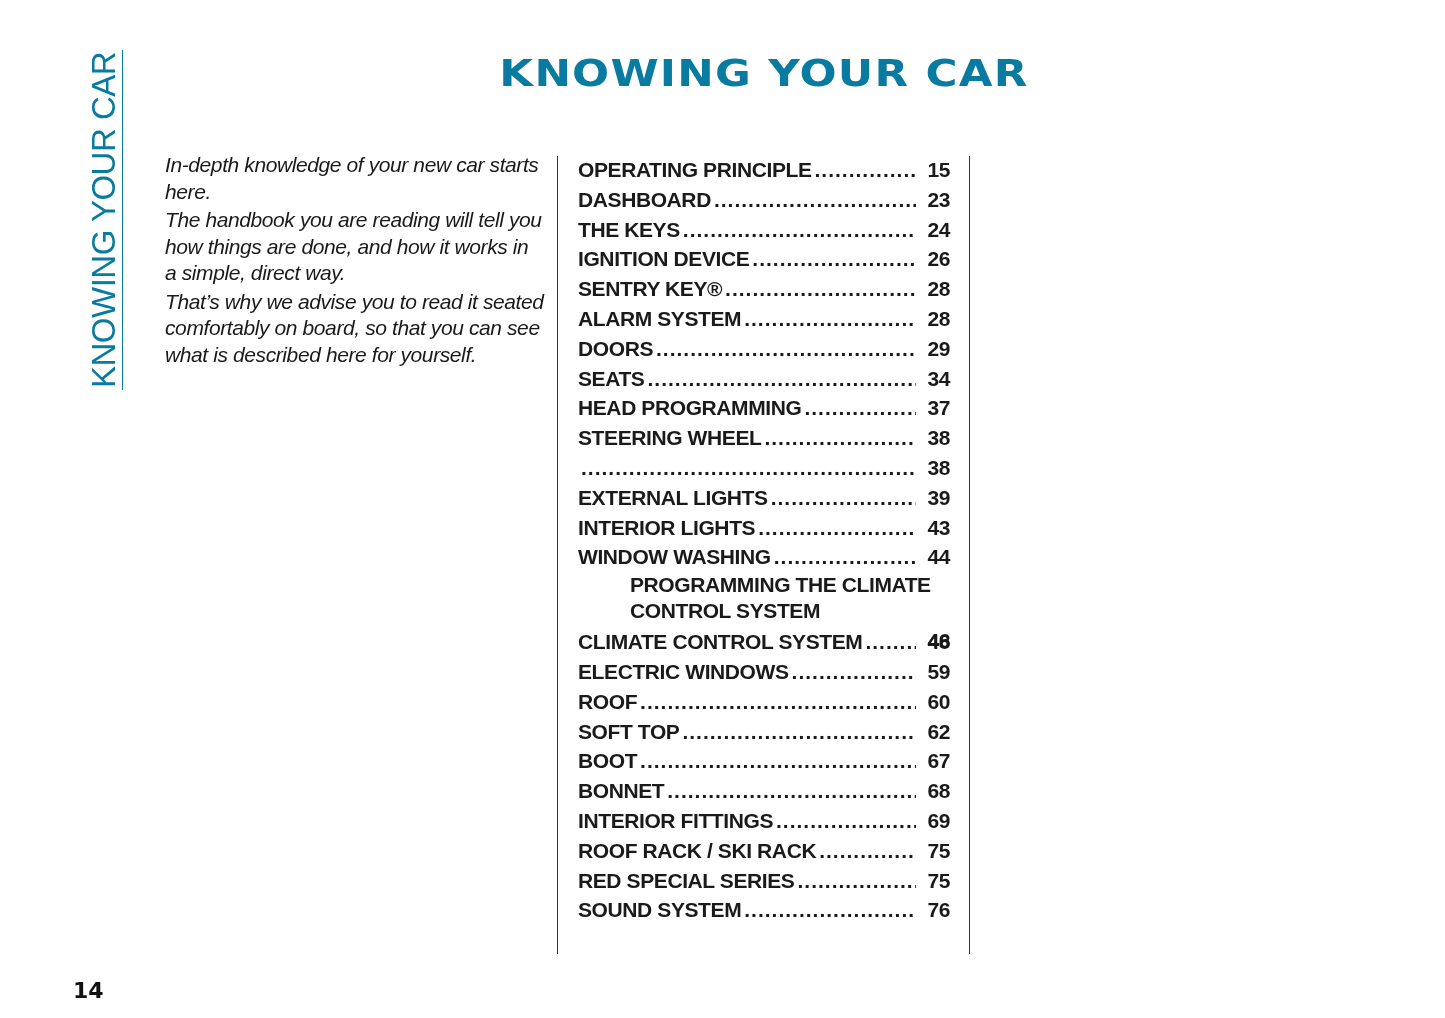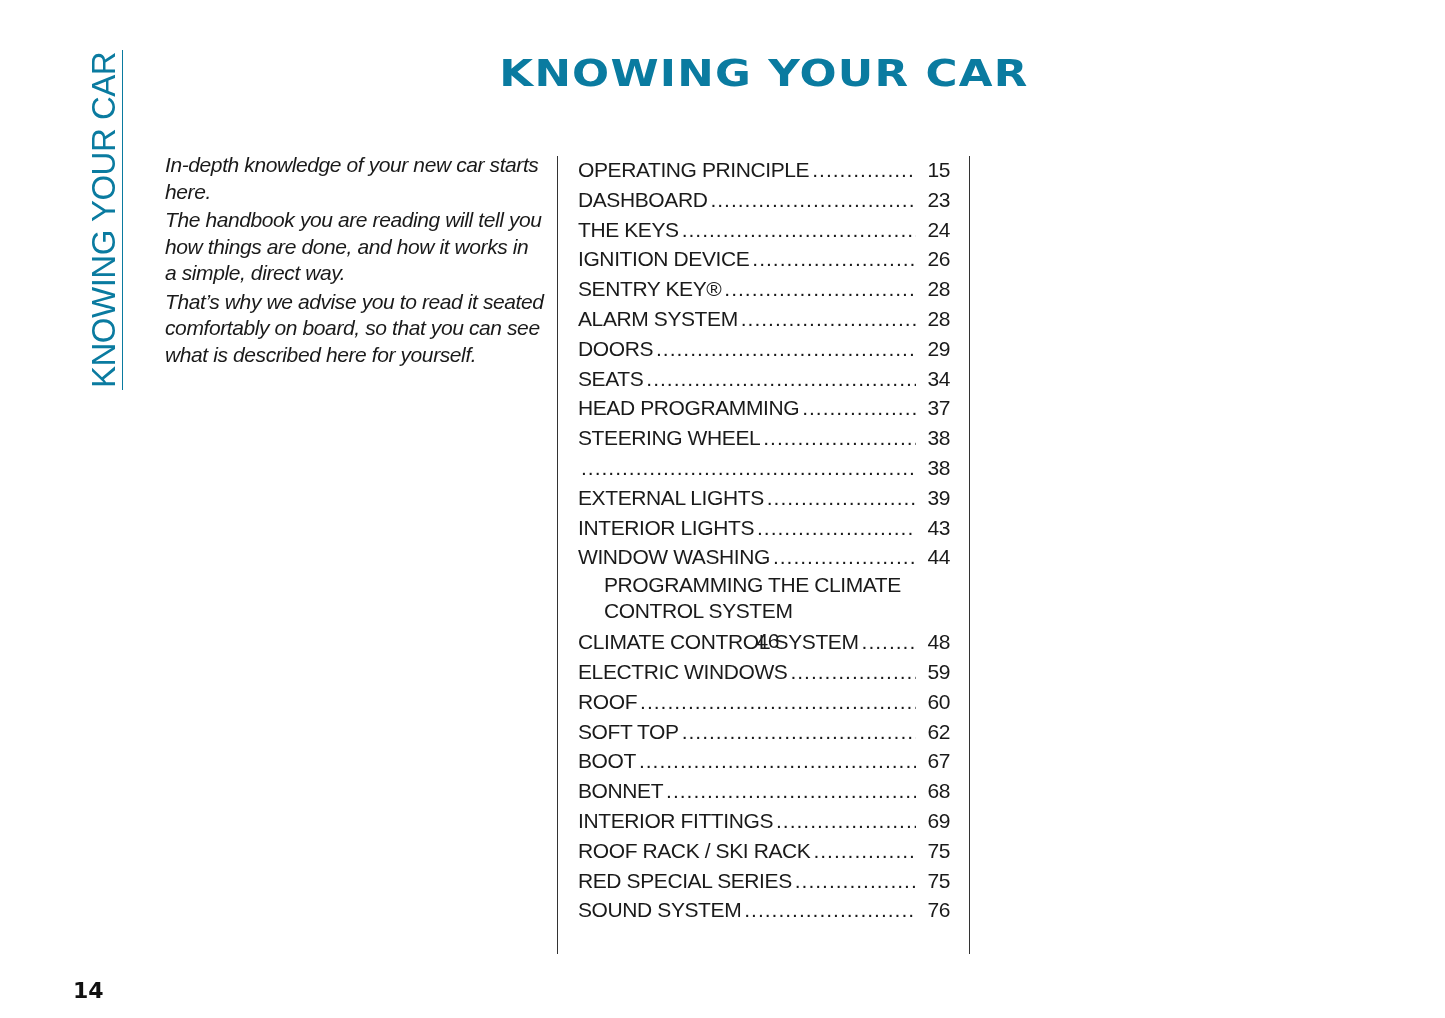--- a/index.html
+++ b/index.html
@@ -22,21 +22,21 @@
     position: absolute; left: 122px; top: 50px; width: 1px; height: 340px; background: #0a7ba0;
   }
   .intro {
     position: absolute; left: 165px; top: 152px; width: 380px;
     font-style: italic; font-size: 21px; line-height: 26.5px; letter-spacing: -0.4px;
   }
   .intro p { margin: 0 0 2px 0; }
   .col-rule-left { position: absolute; left: 557px; top: 156px; width: 1px; height: 798px; background: #333; }
   .col-rule-right { position: absolute; left: 969px; top: 156px; width: 1px; height: 798px; background: #333; }
   .toc { position: absolute; left: 578px; top: 155px; width: 372px; font-size: 21px; letter-spacing: -0.4px; }
-  .toc-item { display: flex; align-items: center; height: 29.8px; line-height: 29.8px; }
+  .toc-item { display: flex; align-items: flex-end; height: 29.8px; line-height: 29.8px; font-weight: bold; }
   .toc-item.two-line { height: 55px; flex-direction: column; }
   .toc-label { white-space: nowrap; }
   .toc-item.two-line .toc-label { white-space: normal; line-height: 26px; width: 320px; padding-bottom: 2px; }
   .toc-dots {
     flex: 1; overflow: hidden; white-space: nowrap; margin: 0 4px 0 3px;
     letter-spacing: 1px; line-height: 29.8px;
   }
   .toc-item.two-line .toc-dots { line-height: 26px; padding-bottom: 2px; }
   .toc-item.two-line .toc-page { line-height: 26px; padding-bottom: 2px; }
   .toc-dots::after { content: "................................................................................"; }

